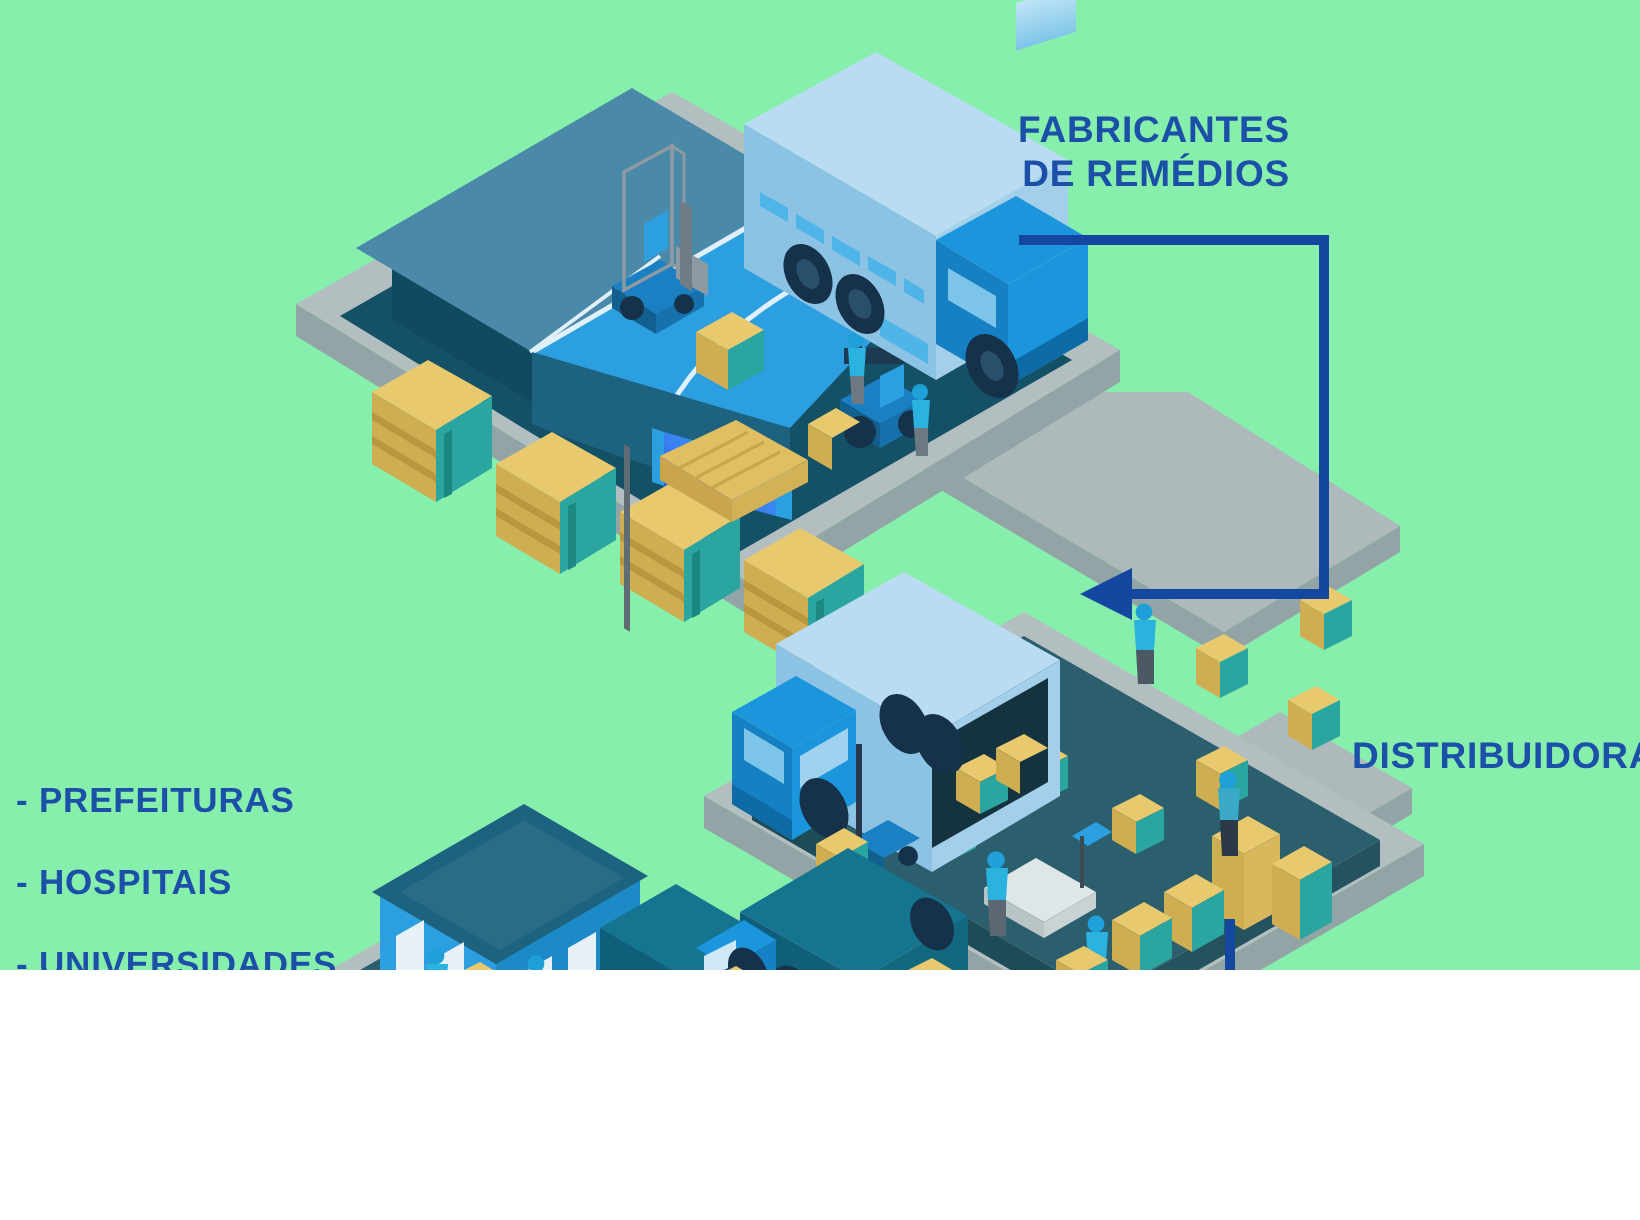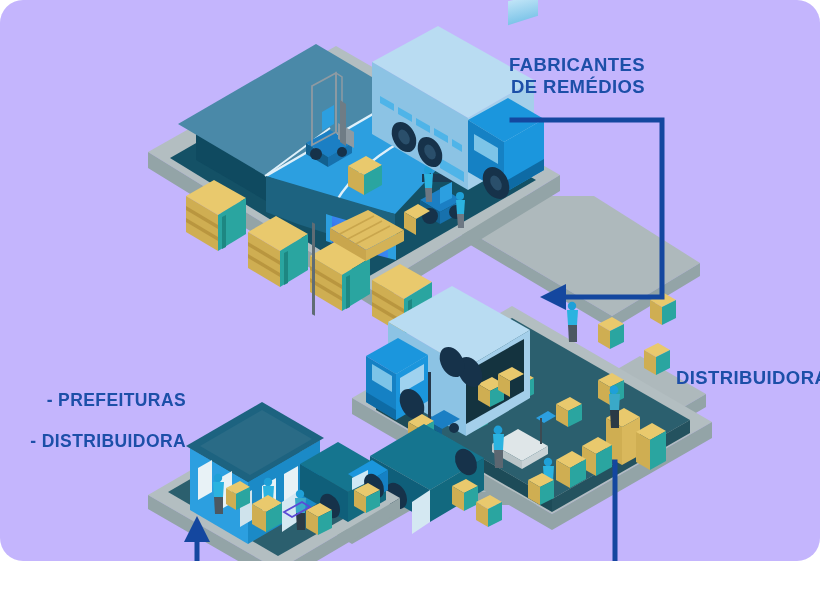--- a/index.html
+++ b/index.html
@@ -3,25 +3,24 @@
 <meta charset="utf-8">
 <style>
   html, body {
     margin: 0;
     padding: 0;
     background: #ffffff;
   }
   #stage {
     position: relative;
     width: 820px;
-    height: 561px;
-    background: #c4b5fd;
+    height: 485px;
+    background: #86efac;
     overflow: hidden;
     font-family: "Liberation Sans", sans-serif;
-    border-radius: 23px;
   }
   #stage svg.scene {
     position: absolute;
     left: 0; top: 0;
     width: 820px;
     height: 610px;
   }
   .label {
     position: absolute;
     color: #1c4fa8;
@@ -41,21 +40,20 @@
   #label-distributor {
     left: 676px;
     top: 367px;
     text-align: left;
     font-size: 18.5px;
   }
   #label-customers {
     left: 8px;
     top: 369px;
     width: 178px;
-    text-align: right;
     font-size: 17.5px;
   }
   .lbl-line { display: block; }
 </style>
 </head>
 <body>
 
 <div id="stage">
 
   <svg class="scene" viewBox="0 0 820 610">
@@ -483,16 +481,17 @@
     </g>
   </svg>
 
   <div class="label" id="label-manufacturers">FABRICANTES
 DE REMÉDIOS</div>
 
   <div class="label" id="label-distributor">DISTRIBUIDORA</div>
 
   <div class="label" id="label-customers">
     <span class="lbl-line">- PREFEITURAS</span>
-    <span class="lbl-line">- DISTRIBUIDORA</span>
+    <span class="lbl-line">- HOSPITAIS</span>
+    <span class="lbl-line">- UNIVERSIDADES</span>
   </div>
 
 </div>
 
 </body></html>

